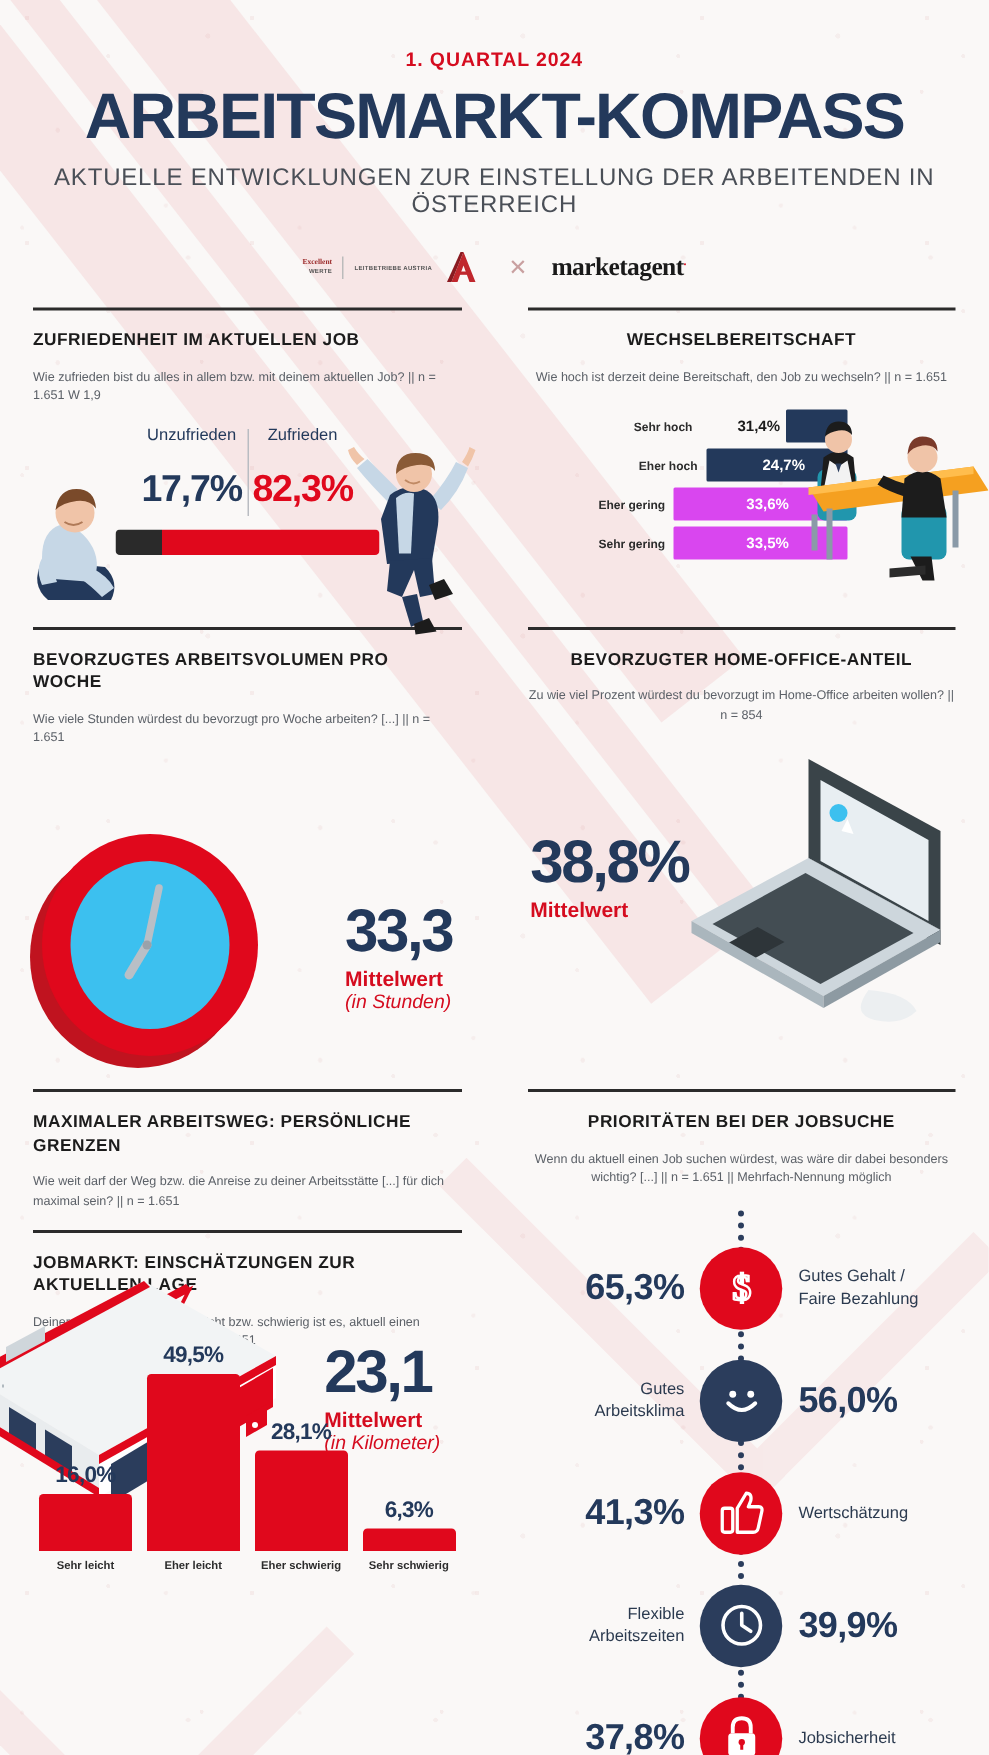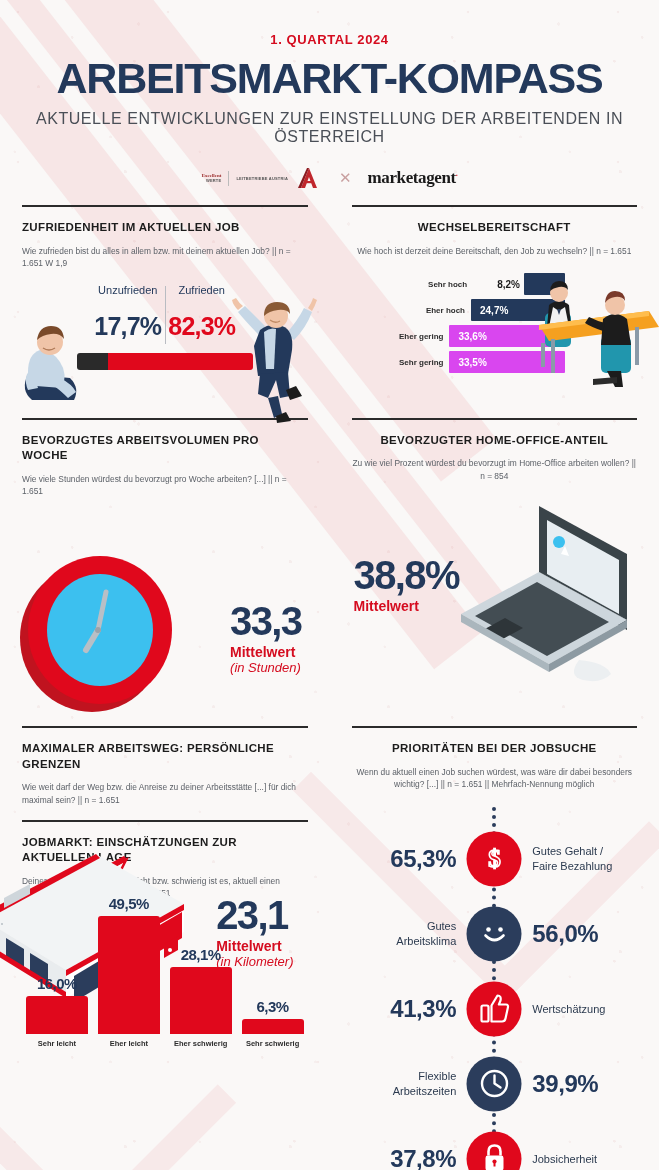--- a/index.html
+++ b/index.html
@@ -139,21 +139,21 @@
   
   .wb { position: relative; margin-top: 12px; height: 112px; }
   .wb-rows { position: absolute; right: 72px; top: 4px; width: 190px; }
   .wb-row { display: flex; align-items: center; justify-content: flex-end; height: 22px; margin-bottom: 4px; }
   .wb-name {
     font-size: 8px; font-weight: bold; color: #2c2c2c;
     white-space: nowrap; padding-right: 6px; padding-left: 24px;
   }
   .wb-bar {
     height: 22px; display: flex; align-items: center;
-    padding-left: 9px; border-radius: 1px;
+    padding-left: 9px; border-radius: 1px; justify-content: center;
   }
   .wb-bar.navy { background: #23395b; }
   .wb-bar.red { background: #d946ef; }
   .wb-val { font-size: 10px; font-weight: bold; color: #fff; }
   .wb-people { position: absolute; right: -24px; bottom: -8px; }
 
   
   .big-block { position: relative; height: 218px; margin-top: 4px; }
   .big-num {
     font-size: 40px; font-weight: bold; color: #23395b;
@@ -302,21 +302,21 @@
       <div class="rule"></div>
       <div class="section">
         <div class="sec-title ta-c">WECHSELBEREITSCHAFT</div>
         <div class="sec-desc ta-c">Wie hoch ist derzeit deine Bereitschaft, den Job zu wechseln? || n = 1.651</div>
 
         <div class="wb">
           <div class="wb-rows">
 
             <div class="wb-row">
               <span class="wb-name">Sehr hoch</span>
-              <span class="wb-name" style="color:#1c1c1c;font-size:10px;padding-right:4px;">8,2%</span>
+              <span class="wb-name" style="color:#1c1c1c;font-size:10px;padding-right:4px;">31,4%</span>
               <div class="wb-bar navy" style="width:41px;"></div>
             </div>
 
             <div class="wb-row">
               <span class="wb-name">Eher hoch</span>
               <div class="wb-bar navy" style="width:94px;">
                 <span class="wb-val">24,7%</span>
               </div>
             </div>
 

